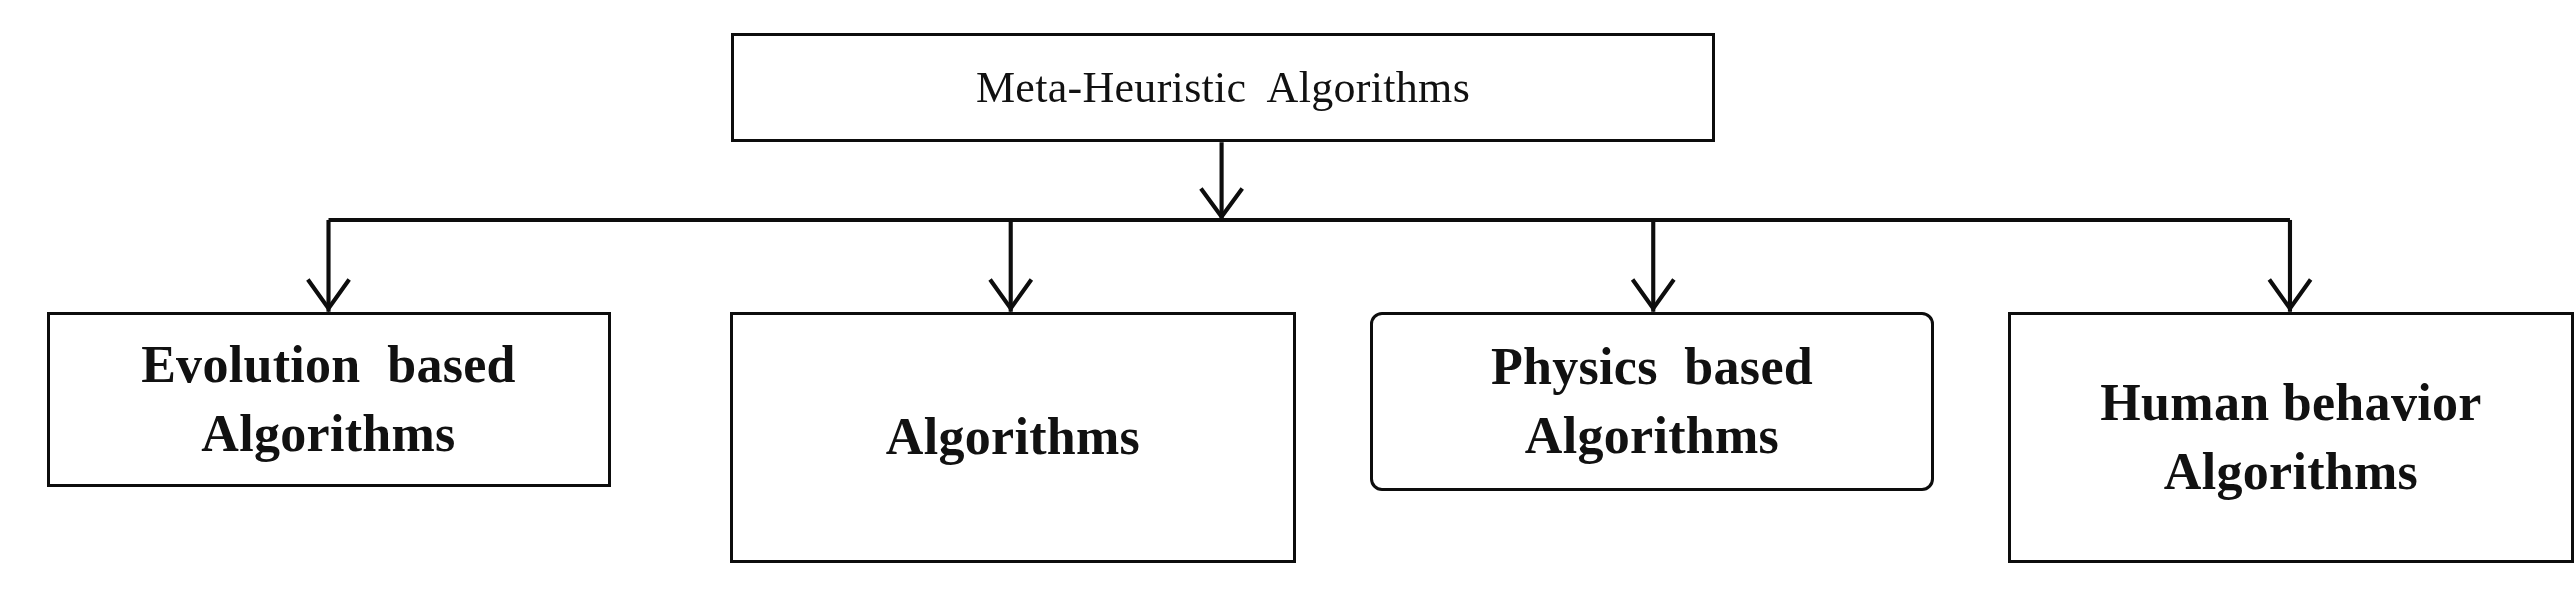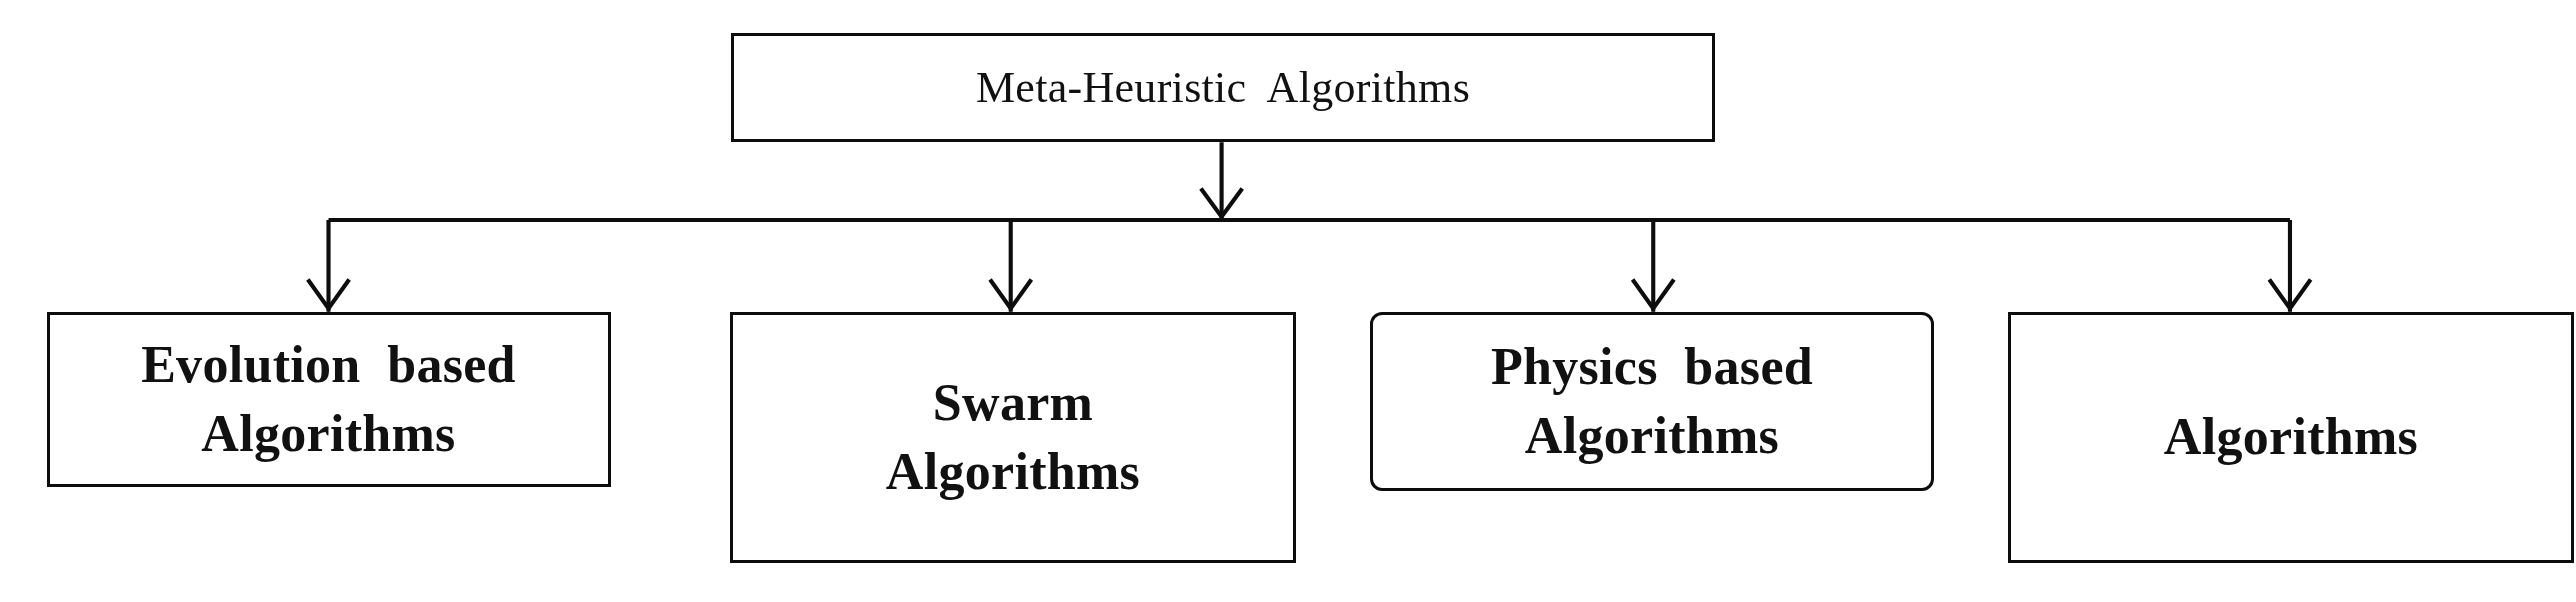--- a/index.html
+++ b/index.html
@@ -120,27 +120,27 @@
   <div class="node root-node" id="node-root">
     <span class="line">Meta-Heuristic  Algorithms</span>
   </div>
 
   <div class="node leaf-node" id="node-evolution">
     <span class="line">Evolution  based</span>
     <span class="line">Algorithms</span>
   </div>
 
   <div class="node leaf-node" id="node-swarm">
-    <span class="line">Swarm</span>
     <span class="line">Algorithms</span>
   </div>
 
   <div class="node leaf-node" id="node-physics">
     <span class="line">Physics  based</span>
     <span class="line">Algorithms</span>
   </div>
 
   <div class="node leaf-node" id="node-human">
+    <span class="line">Human behavior</span>
     <span class="line">Algorithms</span>
   </div>
 
 </div>
 
 
 </body></html>

